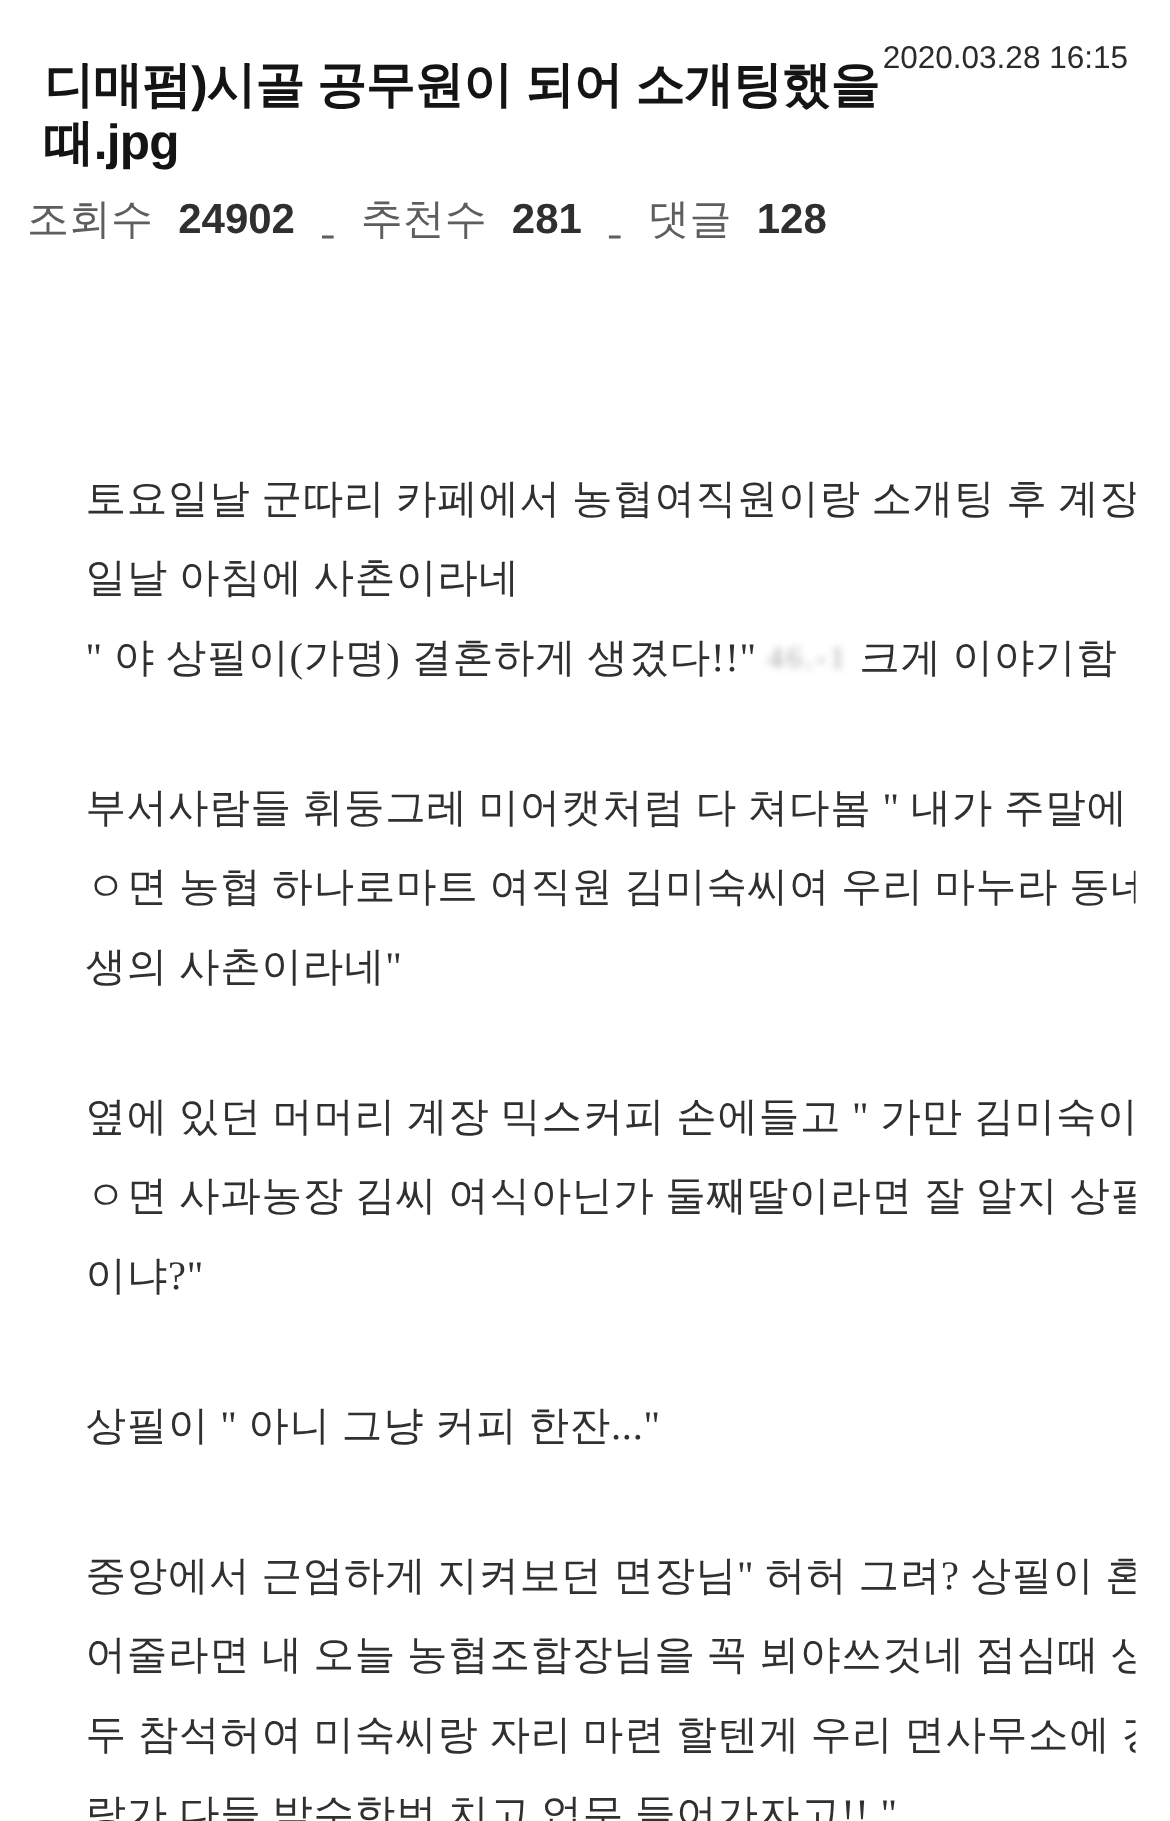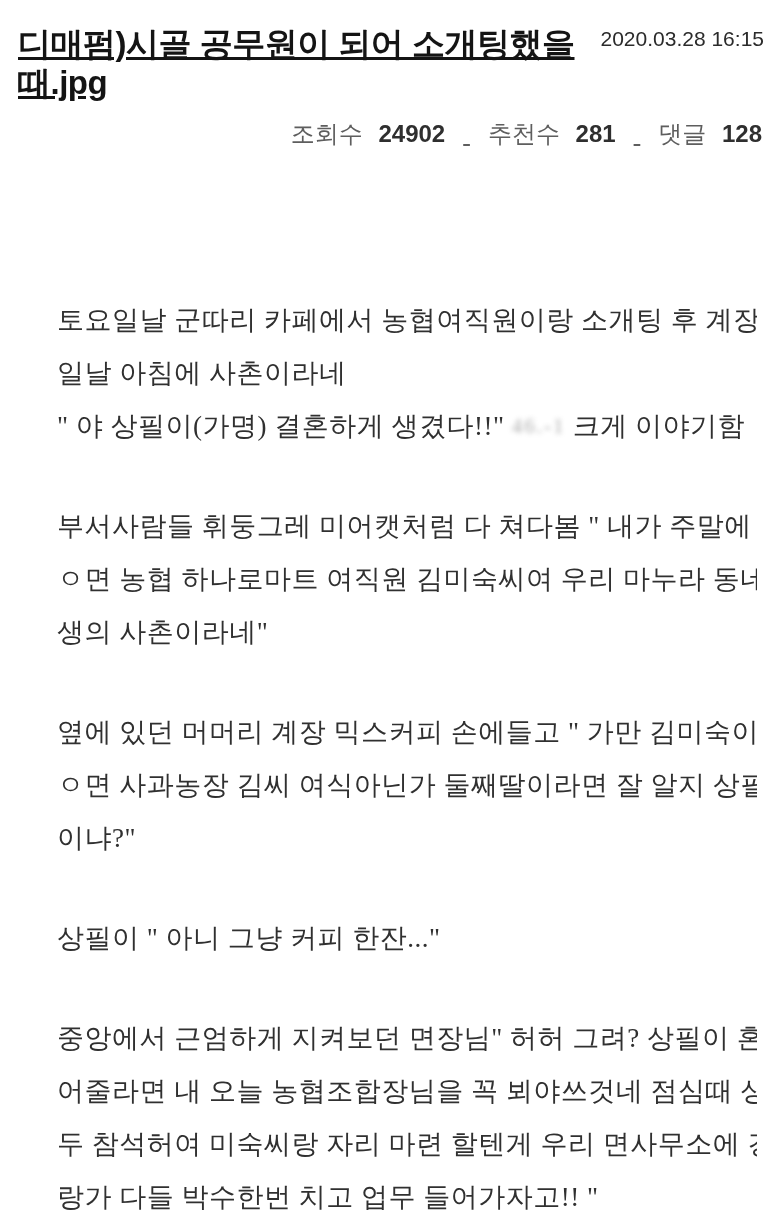--- a/index.html
+++ b/index.html
@@ -8,45 +8,44 @@
     background:#ffffff;
     overflow:hidden;
     position:relative;
     font-family:"Liberation Sans", sans-serif;
   }
   .page { width:780px; height:1214px; position:relative; background:#fff; }
 
   
   .title-row { position:relative; padding:20px 14px 0 14px; }
   .post-title {
-    margin:4px;
+    margin:16px;
     max-width:600px;
     font-family:"Liberation Sans", sans-serif;
     font-weight:700;
     font-size:33px;
     line-height:39px;
     color:#141414;
     letter-spacing:-0.5px;
-    text-decoration:underline;
   }
   .post-date {
     position:absolute;
-    top:27px; right:16px;
+    top:27px; right:28px;
     font-size:21px;
     font-weight:400;
     color:#2b2b2b;
     letter-spacing:0;
     white-space:nowrap;
   }
 
   
   .stats {
     margin-top:20px;
-    text-align:right;
-    font-size:24px;
+    text-align:left;
+    font-size:28px;
     line-height:24px;
     color:#5e5e5e;
     text-decoration:underline;
   }
   .stat { display:inline-block; margin:0 18px; white-space:nowrap; }
   .stat .label { color:#5e5e5e; font-weight:400; }
   .stat .value { color:#2f2f2f; font-weight:700; margin-left:9px; }
 
   
   .post-body {

